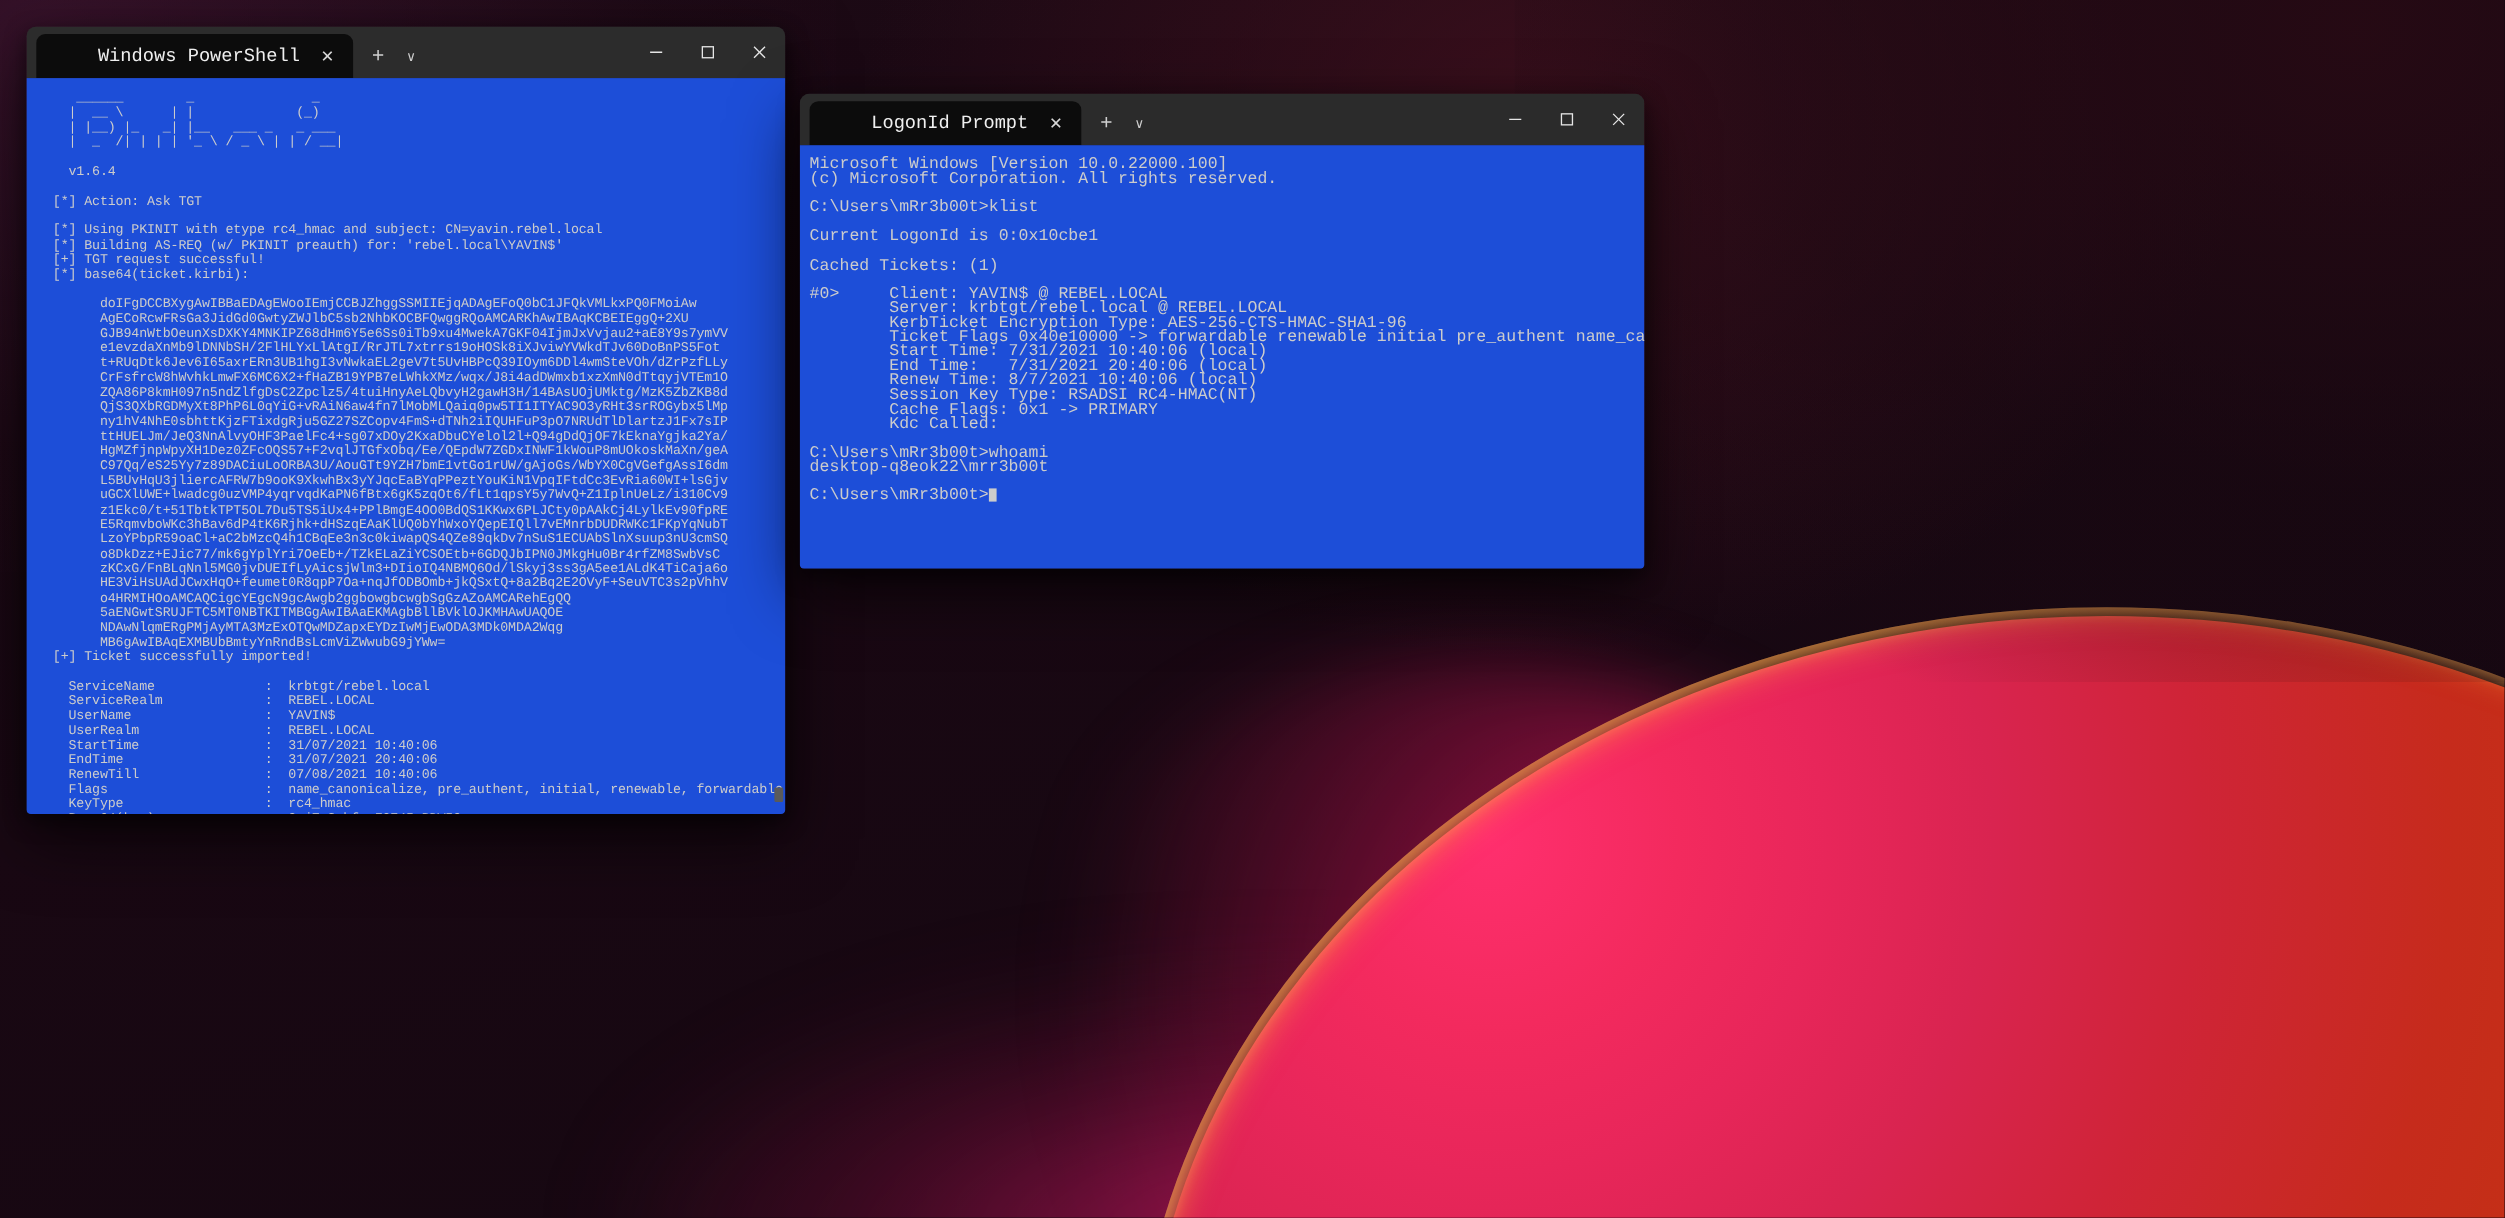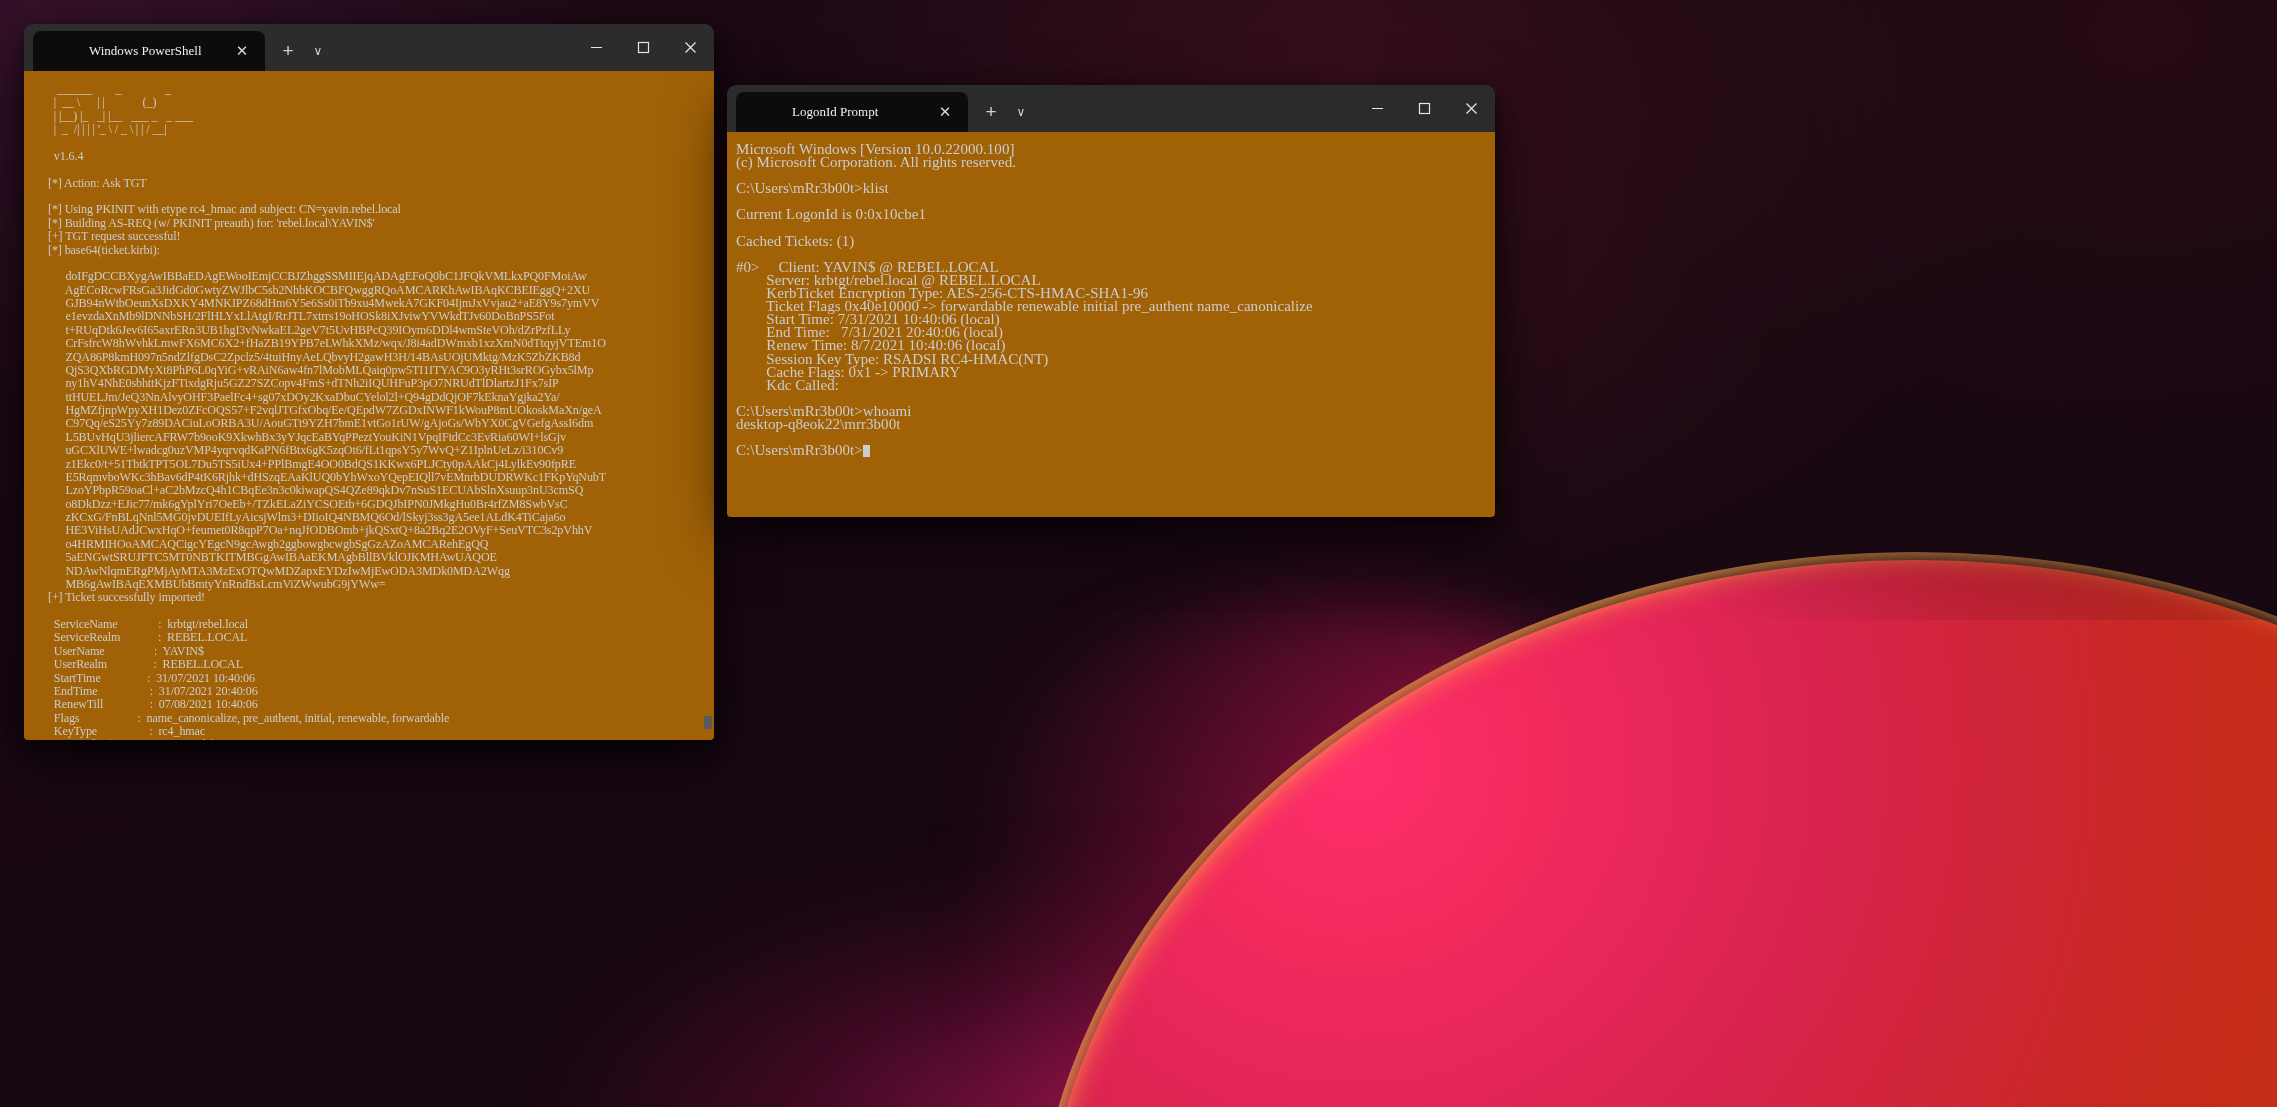--- a/index.html
+++ b/index.html
@@ -118,22 +118,22 @@
     margin-left: 9px;
     gap: 10px;
   }
   .tab-icon {
     width: 24px; height: 17px;
     flex: 0 0 auto;
     display: flex; align-items: center; justify-content: center; padding-left: 32px;
   }
   .tab-title {
     color: #f0f0f0;
-    font-size: 13px;
-    font-family: Liberation Serif, serif;
+    font-size: 17px;
+    font-family: Liberation Mono, monospace;
     white-space: nowrap;
     flex: 1 1 auto;
   }
   .tab-close, .tab-newbtn, .tab-chev {
     color: #d8d8d8;
     font-size: 15px;
     width: 30px; height: 30px;
     display: flex; align-items: center; justify-content: center;
     border-radius: 4px;
     cursor: default;
@@ -149,23 +149,23 @@
     align-items: center;
   }
   .wc-btn {
     width: 47px; height: 47px;
     display: flex; align-items: center; justify-content: center;
     color: #e6e6e6;
   }
   .wc-btn svg { display: block; }
 
   .term-body {
-    background: #a16207;
+    background: #1d4ed8;
     color: #ccc;
-    font-family: Liberation Serif, serif;
+    font-family: Liberation Mono, monospace;
     overflow: hidden;
     position: relative;
   }
   .term-lines {
     white-space: pre;
     font-variant-ligatures: none;
   }
   .ln { display: block; }
 
   

